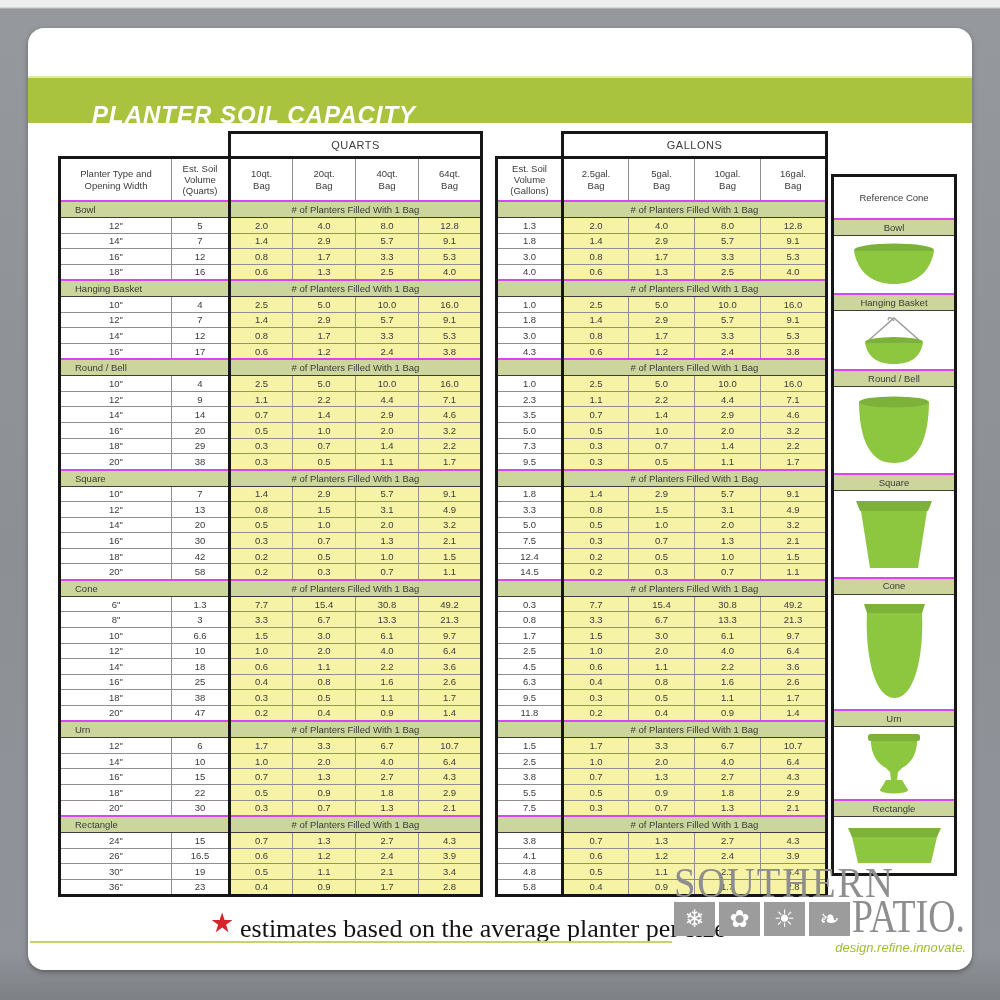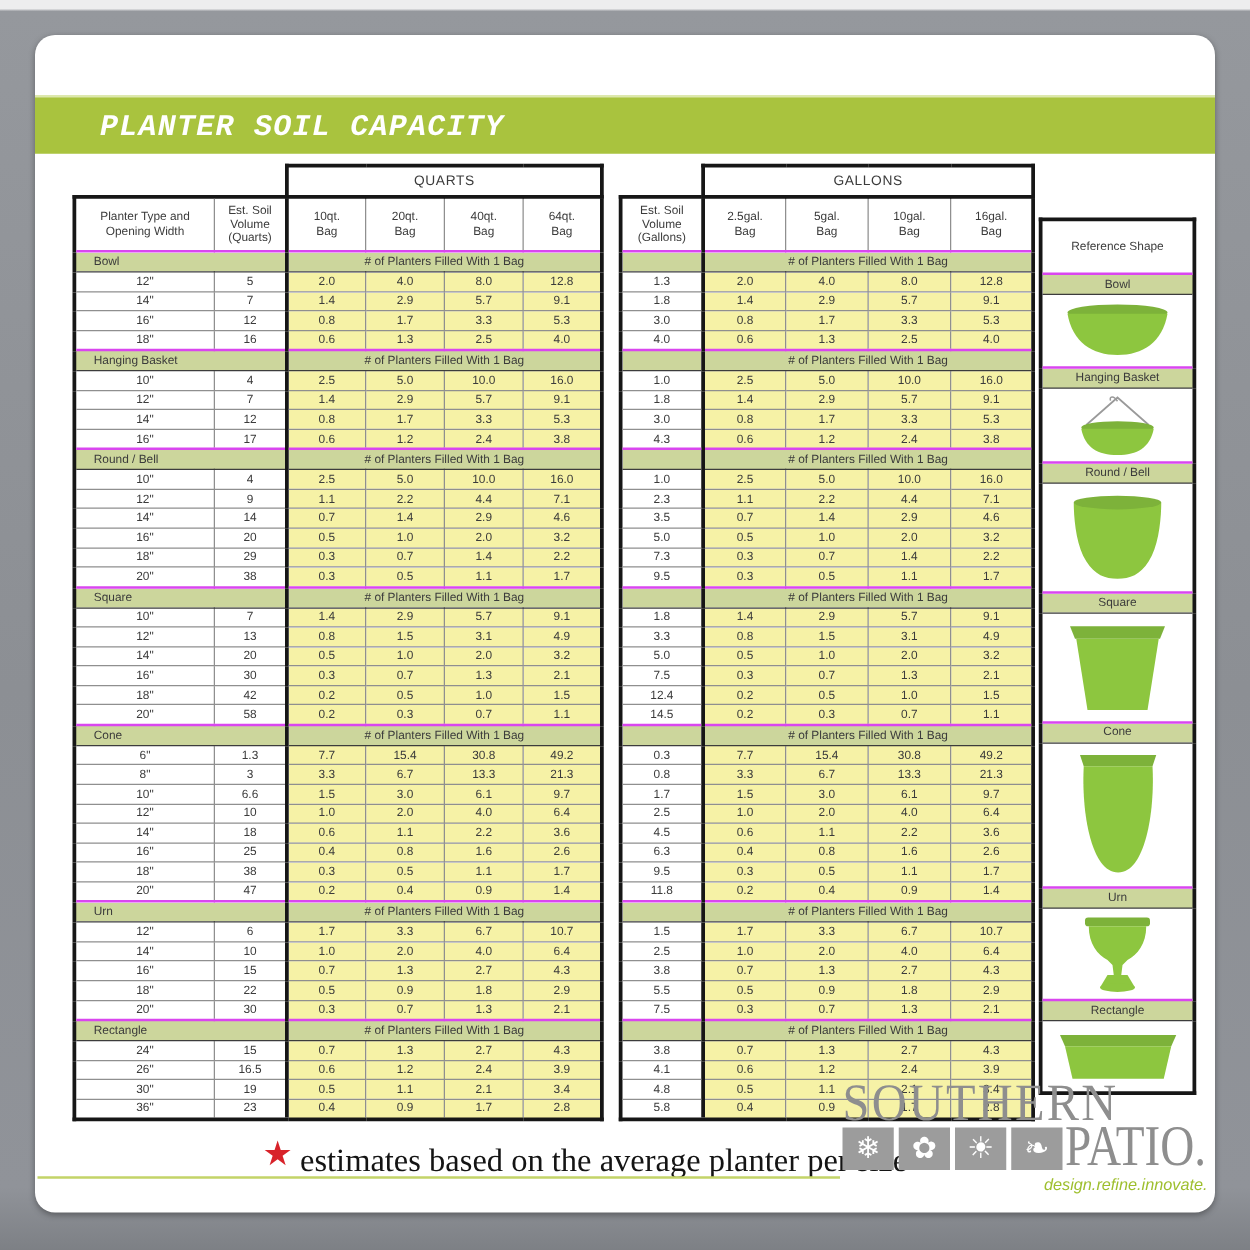--- a/index.html
+++ b/index.html
@@ -15,23 +15,23 @@
   .card{
     position:absolute;left:28px;top:28px;width:944px;height:942px;
     background:#ffffff;border-radius:16px;
     box-shadow:0 2px 5px rgba(0,0,0,0.35);
   }
   .title-band{
     position:absolute;left:0;top:48px;width:100%;height:47px;
     background:#a9c33e;border-top:2px solid #dde8ad;box-sizing:border-box;
   }
   .page-title{
-    margin:0;padding:11px 0 0 52px;
+    margin:12px;padding:11px 0 0 52px;
     font-size:24px;font-style:italic;font-weight:bold;
-    letter-spacing:1px;color:#ffffff;font-family:Liberation Mono, monospace;
+    letter-spacing:1px;color:#ffffff;
   }
   
   .tables{position:absolute;left:30px;top:103px;display:flex;align-items:center;}
   table{border-collapse:collapse;table-layout:fixed;font-size:9.5px;color:#3b3b3b;background:#fff;}
   #tableB{margin-left:12px;}
   #tableC{margin-left:3px;}
   td,th{padding:0;margin:0;text-align:center;vertical-align:middle;font-weight:normal;line-height:1.18;
         border:1px solid #8f8f8f;overflow:hidden;}
   .group-row td{height:22px;}
   .head-row th{height:41px;white-space:pre-line;border-top:3px solid #161616;border-bottom:1px solid #444;background:#fff;}
@@ -755,21 +755,21 @@
 
       <table id="tableC">
         <colgroup>
             <col style="width:123px">
           </colgroup>
         <thead>
           <tr class="group-row">
               <td class="nobox"></td>
             </tr>
           <tr class="head-row">
-            <th>Reference Shape</th>
+            <th>Reference Cone</th>
           </tr>
         </thead>
         <tbody id="bodyC">
             <tr class="band-row">
               <td>Bowl</td>
             </tr>
             <tr style="height: 58.2px;">
               <td class="shape-cell">
                 <svg width="100" height="46" viewBox="0 0 100 46">
                   <ellipse cx="50" cy="8" rx="40" ry="6.5" fill="#7db23a"></ellipse>

